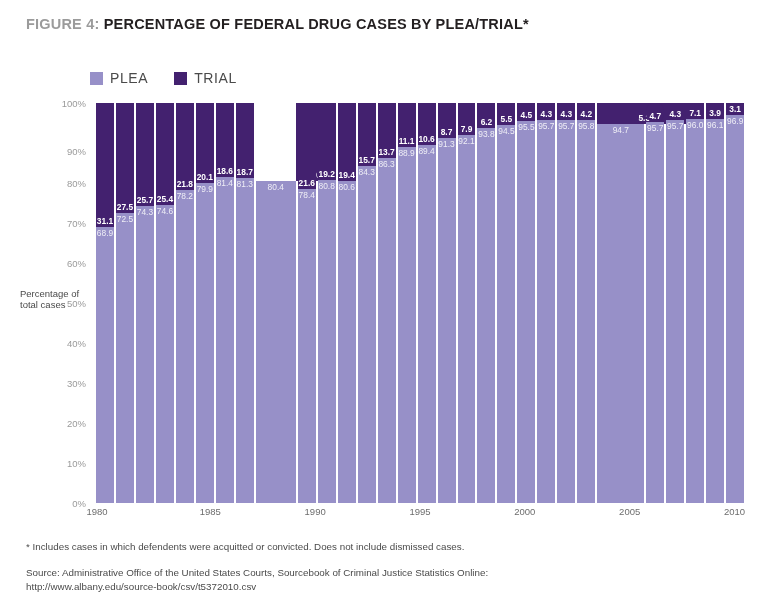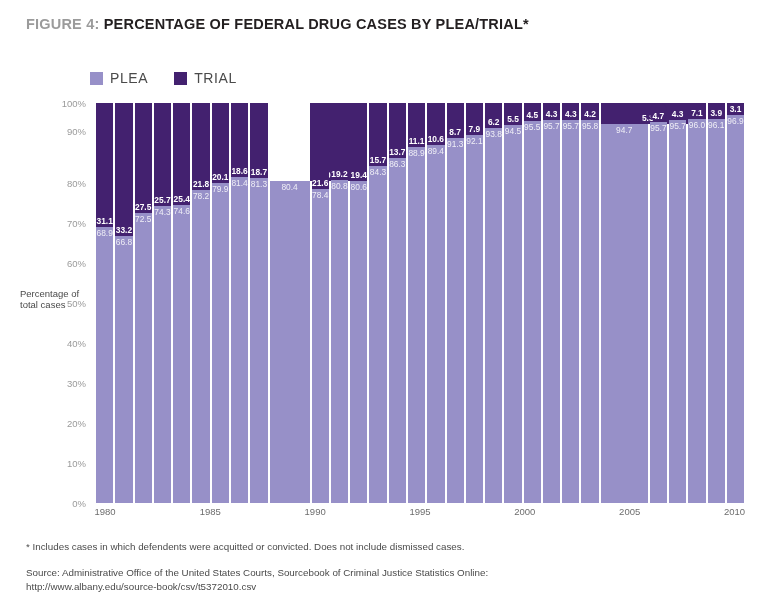--- a/index.html
+++ b/index.html
@@ -191,21 +191,21 @@
       <span class="legend-label">PLEA</span>
     </div>
     <div class="legend-item">
       <span class="legend-swatch" style="background: rgb(67, 33, 111);"></span>
       <span class="legend-label">TRIAL</span>
     </div>
   </div>
 
 <div id="y-axis">
     <div class="y-tick" style="top: 0px;">100%</div>
-    <div class="y-tick" style="top: 28px;">90%</div>
+    <div class="y-tick" style="top: 48px;">90%</div>
     <div class="y-tick" style="top: 80px;">80%</div>
     <div class="y-tick" style="top: 120px;">70%</div>
     <div class="y-tick" style="top: 160px;">60%</div>
     <div class="y-tick" style="top: 200px;">50%</div>
     <div class="y-tick" style="top: 240px;">40%</div>
     <div class="y-tick" style="top: 280px;">30%</div>
     <div class="y-tick" style="top: 320px;">20%</div>
     <div class="y-tick" style="top: 360px;">10%</div>
     <div class="y-tick" style="top: 400px;">0%</div>
   </div>
@@ -215,28 +215,20 @@
   <div id="bars">
       <div class="bar-col">
         <div class="seg-trial" style="height: 31.1%; background: rgb(67, 33, 111);">
           <span class="val-trial">31.1</span>
         </div>
         <div class="seg-plea" style="background: rgb(151, 144, 200);">
           <span class="val-plea">68.9</span>
         </div>
       </div>
       <div class="bar-col">
-        <div class="seg-trial" style="height: 33.2%; background: rgb(67, 33, 111);">
-          <span class="val-trial">33.2</span>
-        </div>
-        <div class="seg-plea" style="background: rgb(151, 144, 200);">
-          <span class="val-plea">66.8</span>
-        </div>
-      </div>
-      <div class="bar-col">
         <div class="seg-trial" style="height: 27.5%; background: rgb(67, 33, 111);">
           <span class="val-trial">27.5</span>
         </div>
         <div class="seg-plea" style="background: rgb(151, 144, 200);">
           <span class="val-plea">72.5</span>
         </div>
       </div>
       <div class="bar-col">
         <div class="seg-trial" style="height: 25.7%; background: rgb(67, 33, 111);">
           <span class="val-trial">25.7</span>
@@ -458,21 +450,21 @@
           <span class="val-trial">3.1</span>
         </div>
         <div class="seg-plea" style="background: rgb(151, 144, 200);">
           <span class="val-plea">96.9</span>
         </div>
       </div>
     </div>
 </div>
 
 <div id="x-axis">
-    <div class="x-tick" style="left: 9px;">1980</div>
+    <div class="x-tick" style="left: 1px;">1980</div>
     <div class="x-tick" style="left: 114.323px;">1985</div>
     <div class="x-tick" style="left: 219.161px;">1990</div>
     <div class="x-tick" style="left: 324px;">1995</div>
     <div class="x-tick" style="left: 428.839px;">2000</div>
     <div class="x-tick" style="left: 533.677px;">2005</div>
     <div class="x-tick" style="left: 638.516px;">2010</div>
   </div>
 
 <div id="notes">
   <div class="note" id="note-footnote">* Includes cases in which defendents were acquitted or convicted. Does not include dismissed cases.</div>

